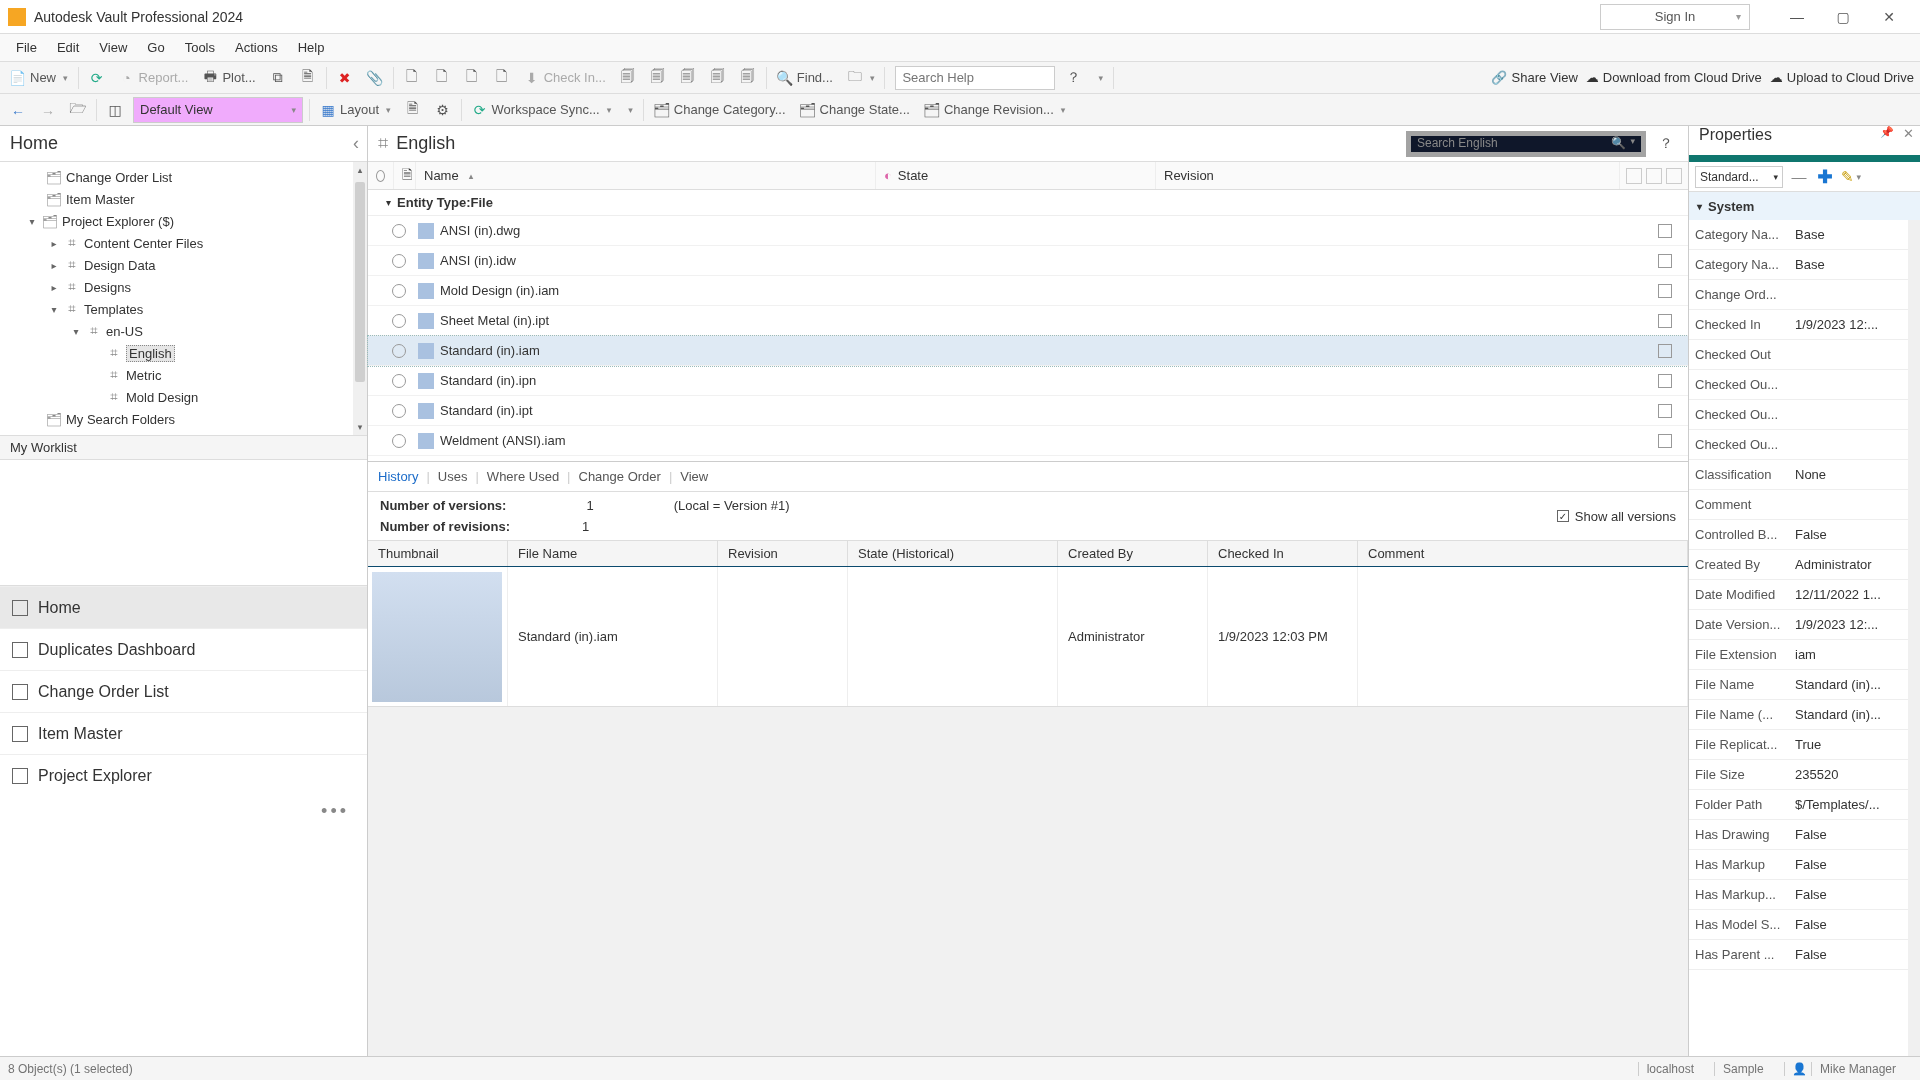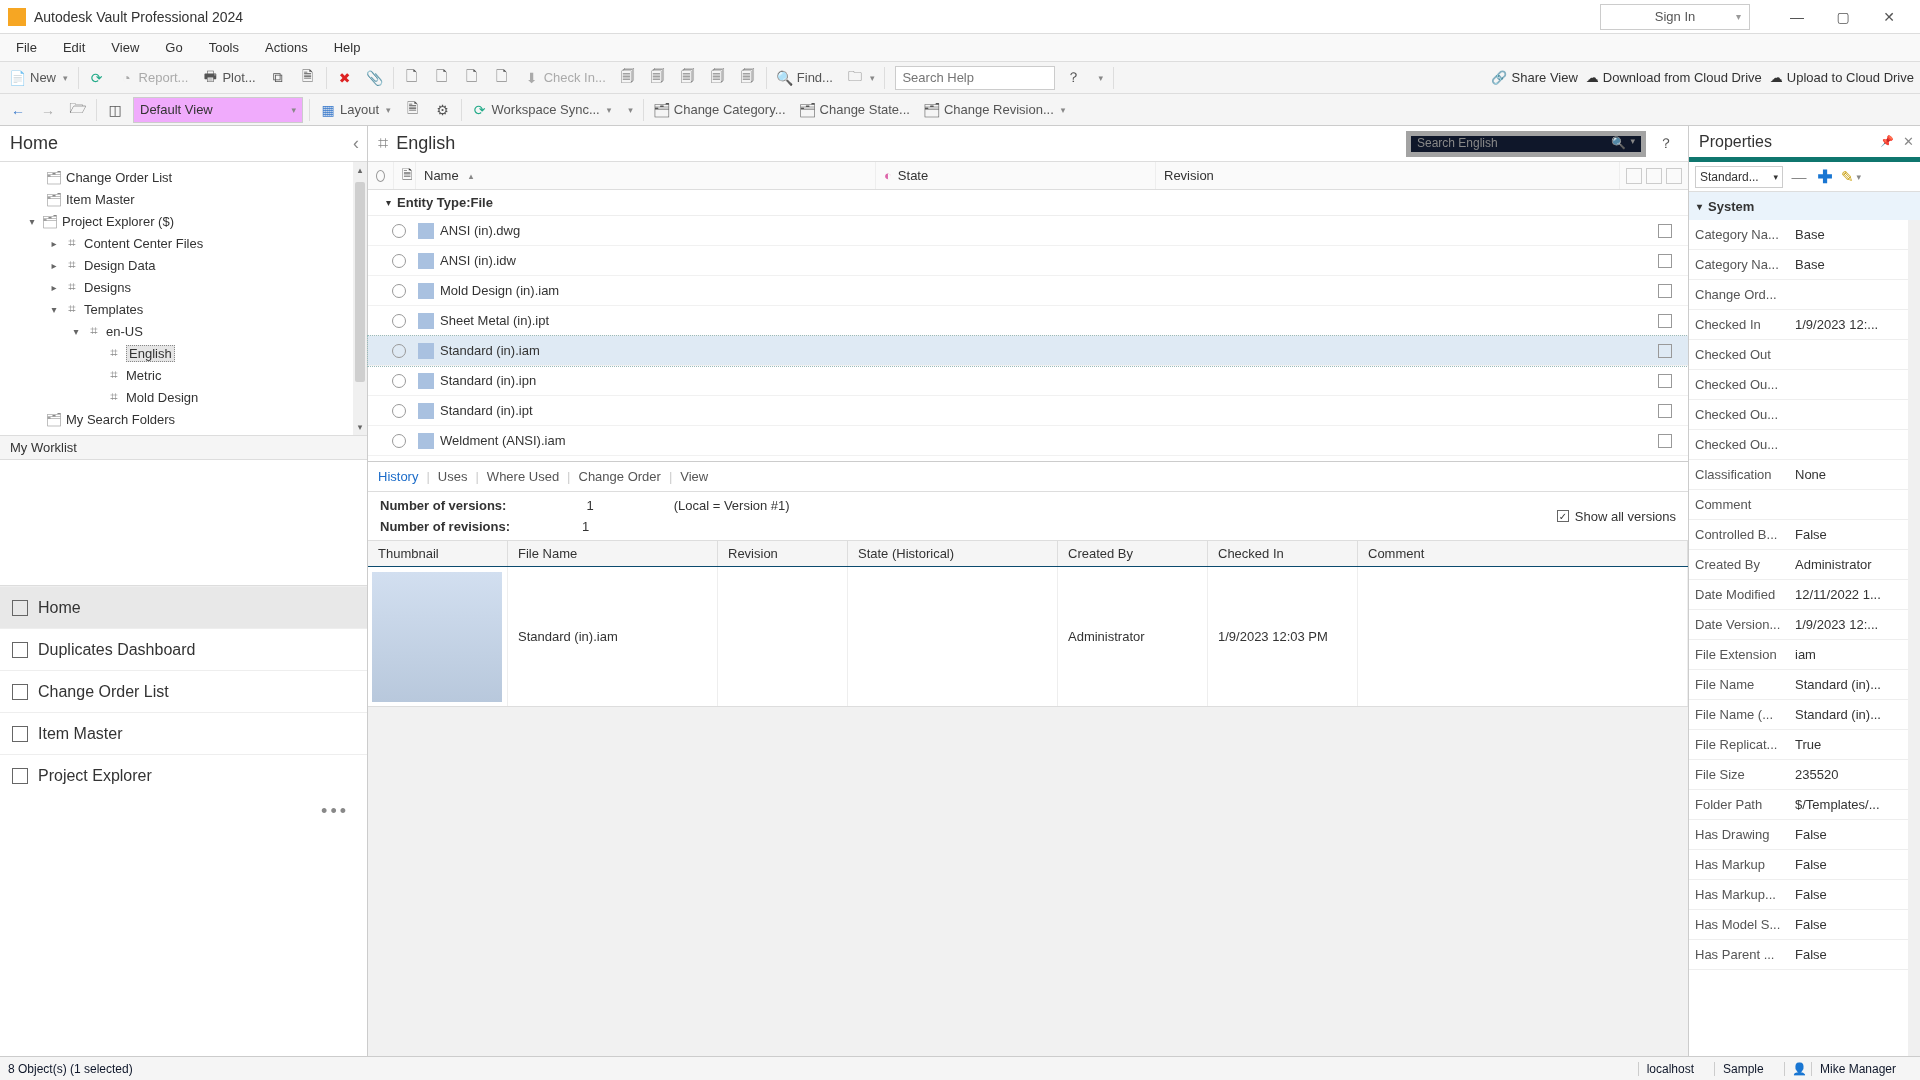--- a/index.html
+++ b/index.html
@@ -5,21 +5,21 @@
 * { margin: 0; padding: 0; box-sizing: border-box; font-family: "Segoe UI", Tahoma, sans-serif; }
 body { background: #f1f1f1; width: 1920px; height: 1080px; overflow: hidden; font-size: 13px; color: #333; }
 
 .titlebar { height: 34px; background: #fff; display: flex; align-items: center; padding: 0 8px; border-bottom: 1px solid #ddd; }
 .titlebar .app-icon { width: 18px; height: 18px; background: #f6a623; margin-right: 8px; }
 .titlebar .title { flex: 1; font-size: 14px; }
 .titlebar .signin { width: 150px; height: 26px; border: 1px solid #ccc; display:flex; align-items:center; justify-content:center; margin-right: 24px; color:#555; font-size:13px; position:relative; }
 .titlebar .signin::after { content:"▾"; position:absolute; right:8px; font-size:10px; color:#999; }
 .titlebar .win-btn { width: 46px; height: 30px; display:flex; align-items:center; justify-content:center; color:#555; font-size:14px; }
 
-.menubar { height: 28px; background: #f9f9f9; display:flex; align-items:center; padding: 0 8px; border-bottom: 1px solid #ddd; gap: 10px; }
+.menubar { height: 28px; background: #f9f9f9; display:flex; align-items:center; padding: 0 8px; border-bottom: 1px solid #ddd; gap: 4px; }
 .menubar span { padding: 2px 8px; font-size: 13px; }
 
 .toolbar1 { height: 32px; background:#f5f5f5; display:flex; align-items:center; padding: 0 6px; border-bottom:1px solid #ddd; gap: 6px; }
 .toolbar2 { height: 32px; background:#f5f5f5; display:flex; align-items:center; padding: 0 6px; border-bottom:1px solid #ccc; gap: 6px; }
 
 .tbtn { display:flex; align-items:center; height:26px; padding: 0 4px; gap:4px; color:#555; font-size:13px; border-radius:2px; }
 .tbtn.disabled { color:#aaa; }
 .tbtn .ic { width:16px; height:16px; display:inline-flex; align-items:center; justify-content:center; font-size:14px; }
 .sep { width:1px; height:22px; background:#ddd; }
 .dd-arrow::after { content:"▾"; font-size:9px; margin-left:3px; color:#888; }
@@ -94,37 +94,37 @@
 .detail-info .showall .cb { width:12px; height:12px; border:1px solid #666; display:inline-flex; align-items:center; justify-content:center; font-size:10px; }
 
 .hist-grid { background:#fff; border-top:1px solid #ddd; }
 .hist-hdr { height:26px; display:flex; background:#f5f5f5; border-bottom:1px solid #0c4a6e; font-size:13px; }
 .hist-hdr .hc { padding:0 10px; display:flex; align-items:center; border-right:1px solid #ddd; }
 .hist-row { display:flex; align-items:stretch; height:140px; border-bottom:1px solid #ddd; font-size:13px; }
 .hist-row .hc { padding:6px 10px; border-right:1px solid #eee; display:flex; align-items:center; }
 .hist-row .thumb { background:linear-gradient(#d2dff0,#b8c8dc); margin:4px; }
 
 .props { width:232px; background:#fff; border-left:1px solid #ccc; display:flex; flex-direction:column; }
-.props-hdr { height:36px; display:flex; align-items:center; padding:0 10px; font-size:16px; border-bottom:5px solid #0f766e; position:relative; }
+.props-hdr { height:36px; display:flex; align-items:flex-start; padding:0 10px; font-size:16px; border-bottom:7px solid #0f766e; position:relative; }
 .props-hdr .pin { position:absolute; right:26px; font-size:11px; color:#888; }
 .props-hdr .x { position:absolute; right:6px; font-size:13px; color:#888; }
 .props-toolbar { height:30px; display:flex; align-items:center; padding:0 6px; gap:6px; border-bottom:1px solid #ddd; }
 .props-toolbar .sel-dd { border:1px solid #ccc; height:22px; width:88px; padding:0 4px; font-size:12px; display:flex; align-items:center; position:relative; }
 .props-toolbar .sel-dd::after { content:"▾"; position:absolute; right:4px; font-size:9px; }
 .props-toolbar .pb { width:20px; height:20px; display:flex; align-items:center; justify-content:center; font-size:15px; }
 .props-toolbar .plus { color:#1976d2; font-weight:bold; font-size:18px; }
 .props-toolbar .pen { color:#c79a00; }
 .props-group { height:28px; background:#eaf3fb; display:flex; align-items:center; padding:0 8px; font-size:13px; font-weight:600; gap:6px; }
 .props-list { flex:1; overflow:hidden; position:relative; }
 .props-scroll { position:absolute; right:0; top:0; bottom:0; width:12px; background:#f0f0f0; }
 .prop-row { height:30px; display:flex; align-items:center; border-bottom:1px solid #eee; font-size:13px; }
 .prop-row .pk { width:100px; padding:0 6px; color:#555; white-space:nowrap; overflow:hidden; text-overflow:ellipsis; }
 .prop-row .pv { flex:1; padding:0 6px; white-space:nowrap; overflow:hidden; text-overflow:ellipsis; }
 
-.statusbar { height:24px; background:#f5f5f5; border-top:1px solid #ccc; display:flex; align-items:center; padding:0 8px; font-size:12px; color:#0f172a; }
+.statusbar { height:24px; background:#f5f5f5; border-top:1px solid #ccc; display:flex; align-items:center; padding:0 8px; font-size:12px; color:#737373; }
 .statusbar .r { margin-left:auto; display:flex; gap:12px; align-items:center; }
 .statusbar .r span { border-left:1px solid #ccc; padding:0 8px; }
 </style>
 </head>
 <body>
 
 <div class="titlebar">
   <div class="app-icon"></div>
   <div class="title">Autodesk Vault Professional 2024</div>
   <div class="signin">Sign In</div>

